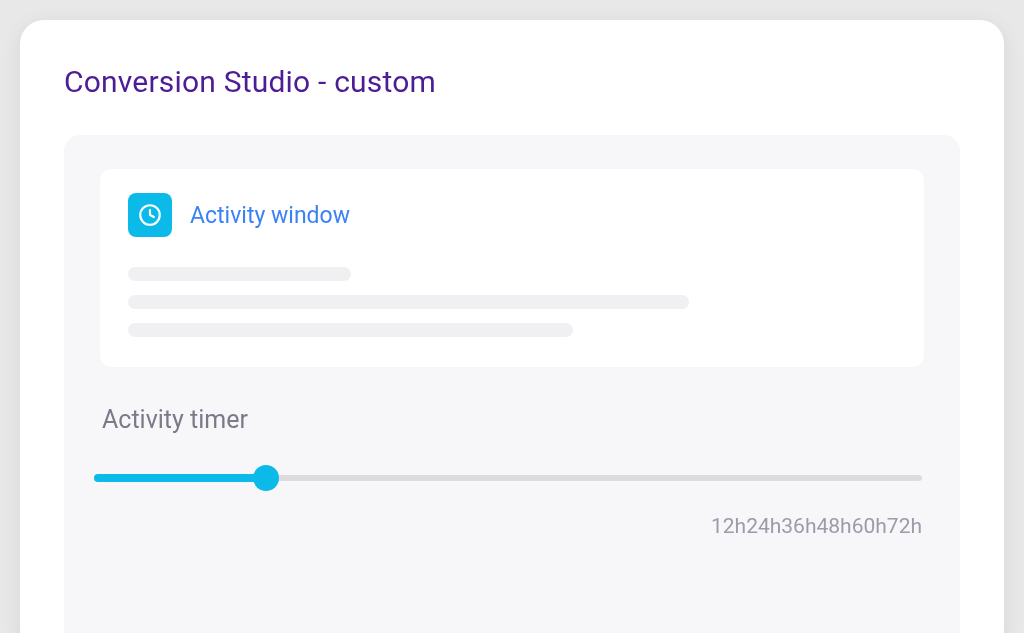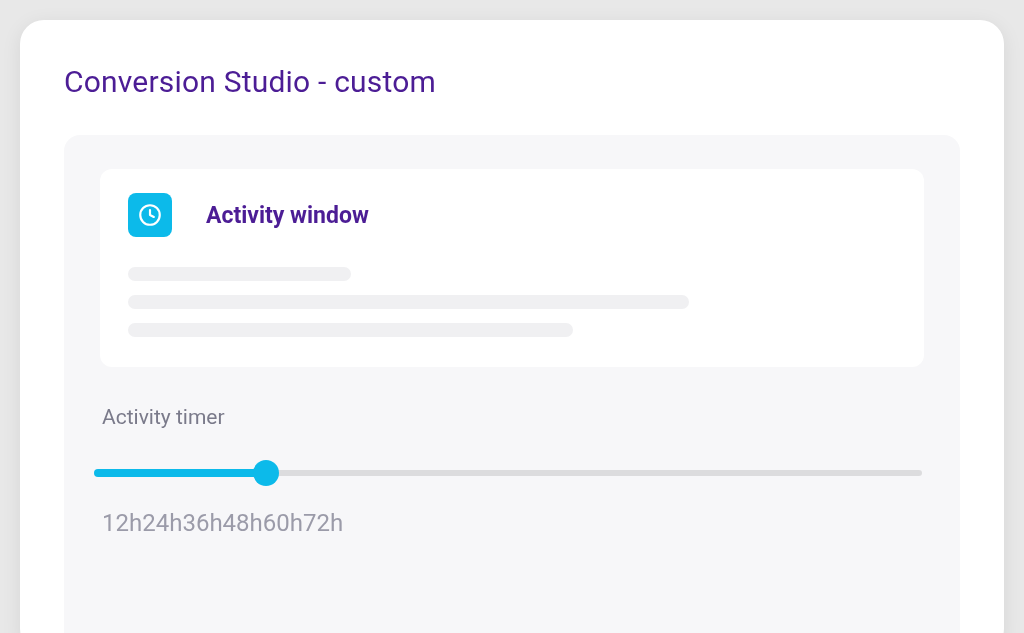--- a/index.html
+++ b/index.html
@@ -71,23 +71,22 @@
     .icon-box svg {
       width: 26px;
       height: 26px;
       stroke: #ffffff;
       fill: none;
       stroke-width: 2;
     }
 
     .card-title {
       font-size: 23px;
-      font-weight: 700;
-      color: #4c1d95;
-      margin-left: 16px;
+      font-weight: 400;
+      color: #3b82f6;
     }
 
     .skeleton-lines {
       display: flex;
       flex-direction: column;
       gap: 14px;
     }
 
     .skeleton {
       height: 14px;
@@ -97,21 +96,21 @@
 
     .skeleton.w1 { width: 29%; }
     .skeleton.w2 { width: 73%; }
     .skeleton.w3 { width: 58%; }
 
     .timer-section {
       padding: 4px 2px 0 2px;
     }
 
     .timer-label {
-      font-size: 21px;
+      font-size: 25px;
       font-weight: 400;
       color: #7a7a8a;
       margin-bottom: 30px;
     }
 
     .slider-container {
       position: relative;
       margin-bottom: 22px;
     }
 
@@ -148,22 +147,22 @@
     }
 
     .slider {
       position: relative;
       height: 28px;
       width: 100%;
     }
 
     .ticks {
       display: flex;
-      justify-content: flex-start;
-      font-size: 24px;
+      justify-content: flex-end;
+      font-size: 21px;
       color: #9b9ba9;
       font-weight: 400;
     }
   </style>
 </head>
 <body>
 
 <div class="window">
   <h1 class="page-title">Conversion Studio - custom</h1>
 

